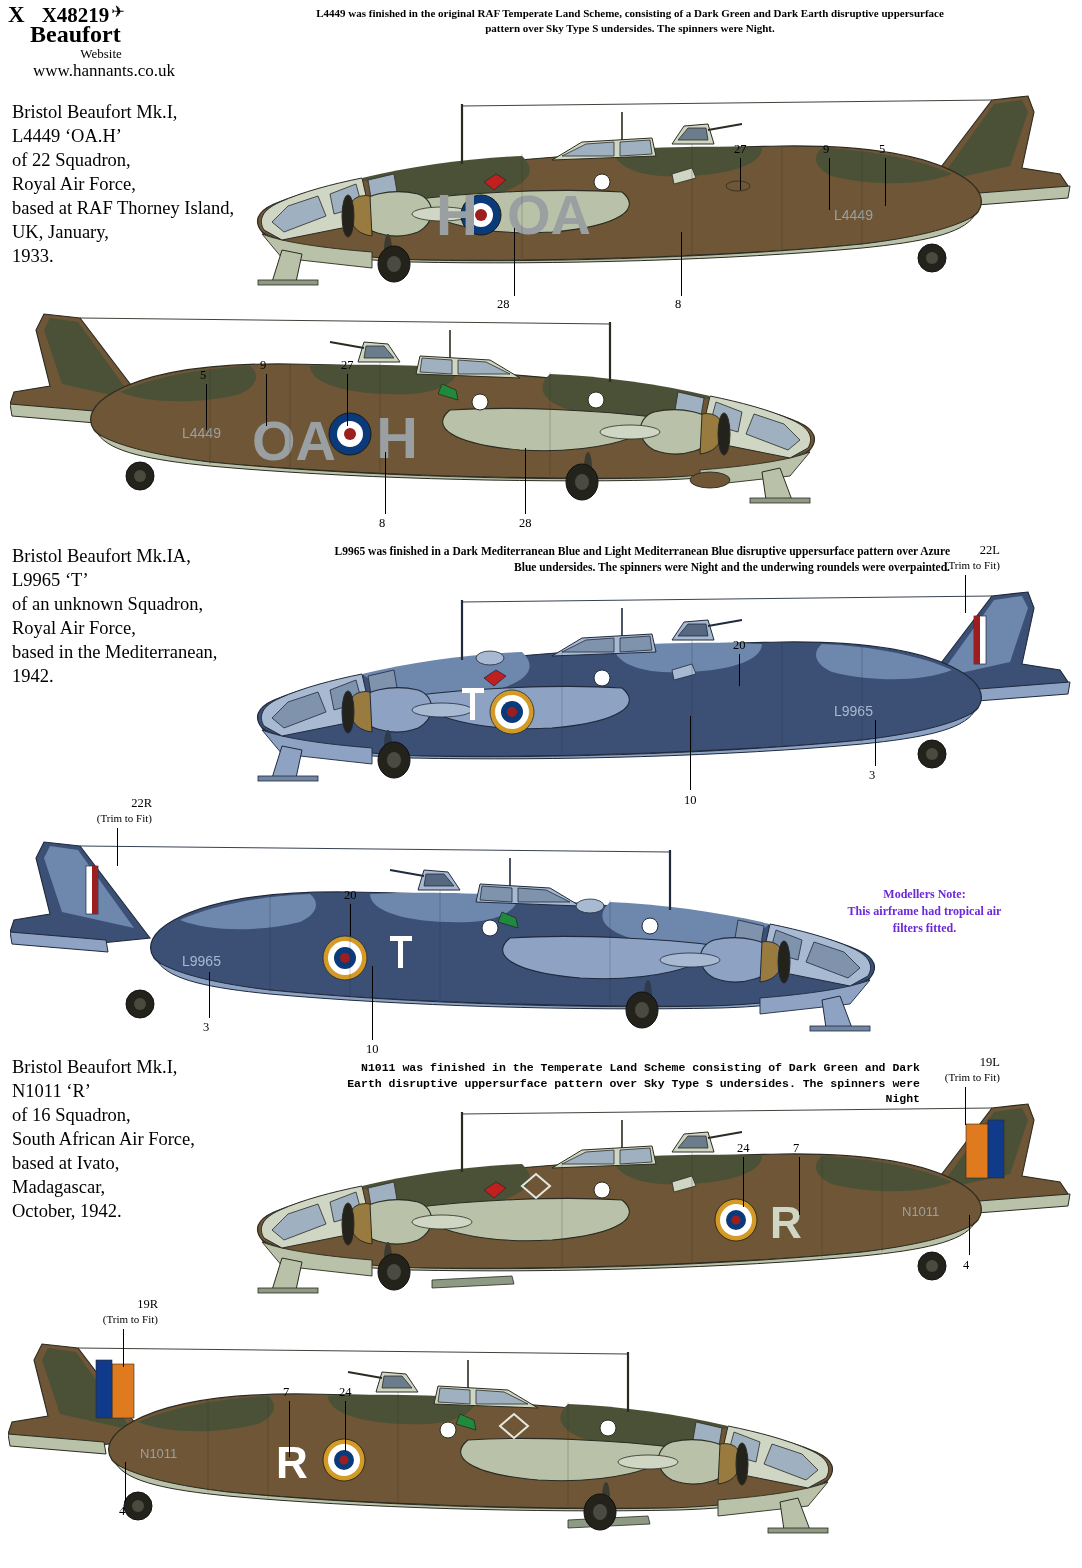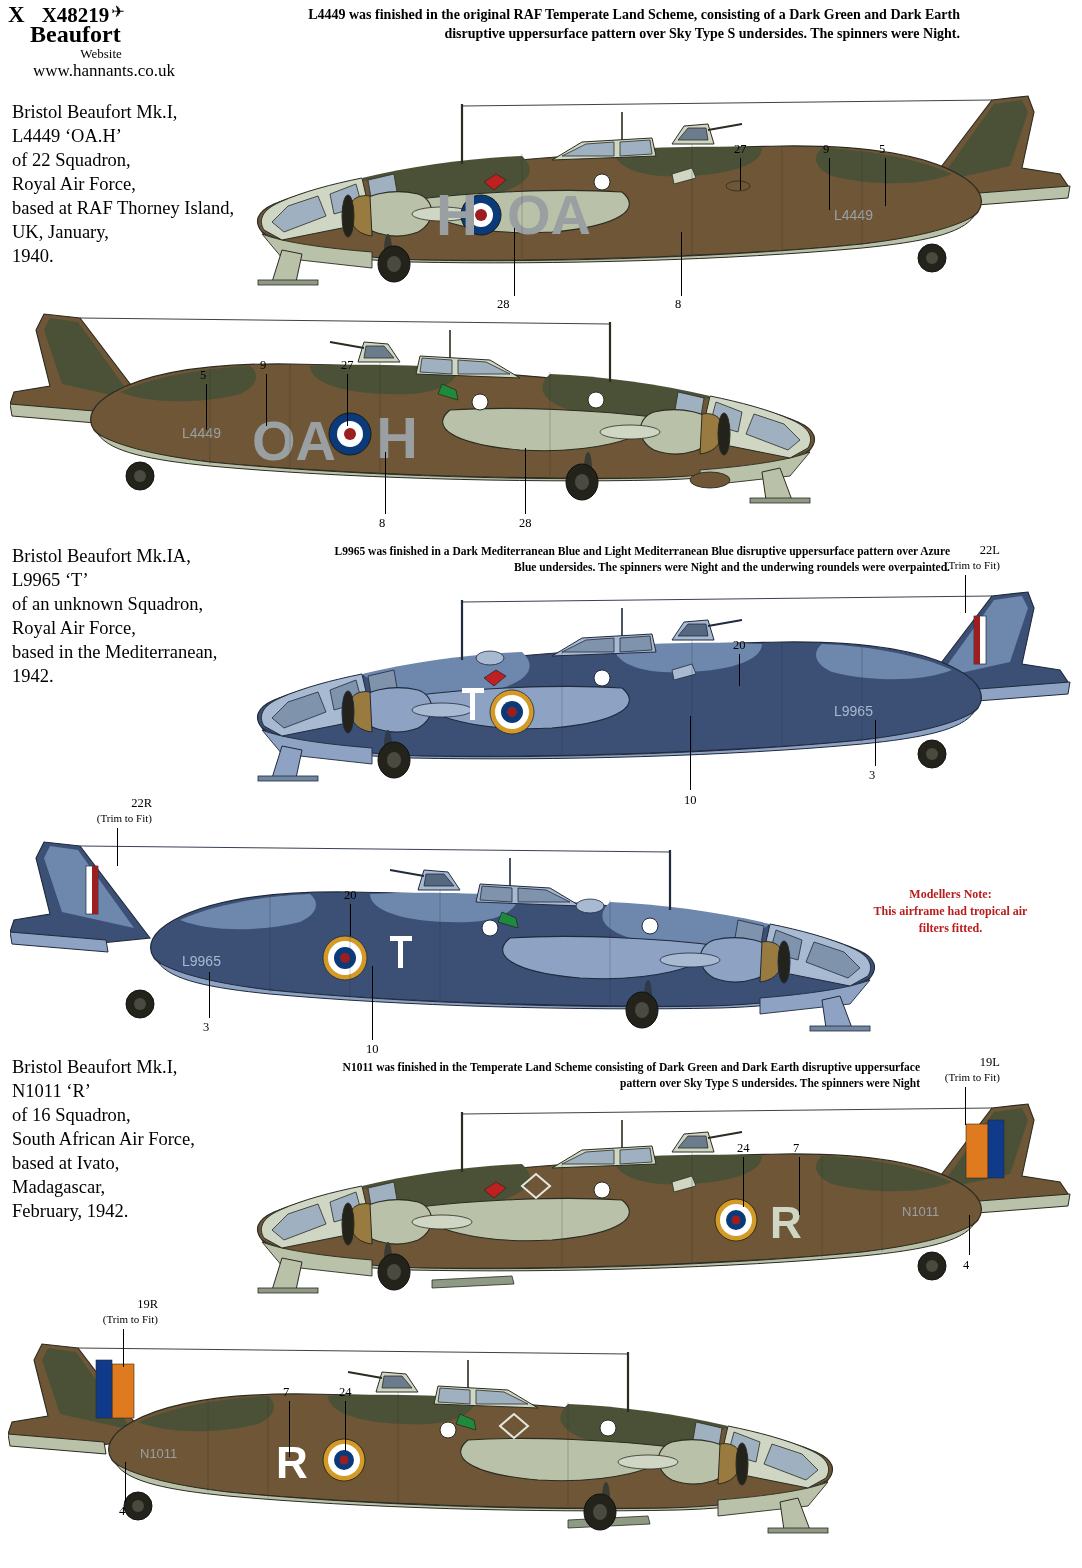--- a/index.html
+++ b/index.html
@@ -38,22 +38,22 @@
     font-size: 13px; text-align: center; width: 150px; margin-left: 18px; margin-top: -2px;
   }
   .brand-web-url {
     font-size: 17px; text-align: center; width: 200px; margin-left: -4px; margin-top: -1px;
   }
 
   .note-top {
     position: absolute;
     left: 300px; top: 6px;
     width: 660px;
-    text-align: right;
-    font-size: 14px;
+    text-align: center;
+    font-size: 11px;
     line-height: 1.35;
     font-family: "Liberation Serif", serif;
     font-weight: bold;
   }
 
   
   .caption {
     position: absolute;
     font-size: 18.5px;
     line-height: 1.30;
@@ -64,24 +64,24 @@
   .scheme-note {
     position: absolute;
     text-align: right;
     font-size: 11.5px;
     font-weight: bold;
     line-height: 1.35;
   }
 
   .modeller-note {
     position: absolute;
-    right: 44px; top: 886px;
+    right: 70px; top: 886px;
     width: 175px;
     text-align: center;
-    color: #b91c1c;
+    color: #6d28d9;
     font-size: 12px;
     font-weight: bold;
     line-height: 1.4;
   }
 
   
   .callout {
     position: absolute;
     font-size: 12.5px;
     font-family: "Liberation Serif", serif;
@@ -115,21 +115,21 @@
 
   <div class="note-top">L4449 was finished in the original RAF Temperate Land Scheme, consisting of a Dark Green and Dark Earth disruptive uppersurface pattern over Sky Type S undersides. The spinners were Night.</div>
 
   <div class="caption" style="left:12px; top:100px;">
     <div>Bristol Beaufort Mk.I,</div>
     <div>L4449 ‘OA.H’</div>
     <div>of 22 Squadron,</div>
     <div>Royal Air Force,</div>
     <div>based at RAF Thorney Island,</div>
     <div>UK, January,</div>
-    <div>1940.</div>
+    <div>1933.</div>
   </div>
 
   <div class="plane" style="left:222px; top:82px;">
     <svg width="850" height="230" viewBox="0 0 850 230">
 
       <path d="M700 110 L770 18 L806 14 L812 30 L800 86 L838 92 L846 104 L780 118 Z" fill="#6e5636" stroke="#2b2b22" stroke-width="1.1"></path>
       <path d="M716 100 L772 22 L800 18 L806 30 L788 84 Z" fill="#4a5137" stroke="none"></path>
 
       <path d="M744 112 L848 104 L846 116 L742 124 Z" fill="#b9c2a8" stroke="#2b2b22" stroke-width="1"></path>
 
@@ -447,24 +447,24 @@
     <div>This airframe had tropical air filters fitted.</div>
   </div>
 
   <div class="caption" style="left:12px; top:1055px;">
     <div>Bristol Beaufort Mk.I,</div>
     <div>N1011 ‘R’</div>
     <div>of 16 Squadron,</div>
     <div>South African Air Force,</div>
     <div>based at Ivato,</div>
     <div>Madagascar,</div>
-    <div>February, 1942.</div>
-  </div>
-
-  <div class="scheme-note" style="left:320px; top:1060px; width:600px;">N1011 was finished in the Temperate Land Scheme consisting of Dark Green and Dark Earth disruptive uppersurface pattern over Sky Type S undersides. The spinners were Night</div>
+    <div>October, 1942.</div>
+  </div>
+
+  <div class="scheme-note" style="left:320px; top:1060px; width:600px;font-family:Liberation Mono, monospace;">N1011 was finished in the Temperate Land Scheme consisting of Dark Green and Dark Earth disruptive uppersurface pattern over Sky Type S undersides. The spinners were Night</div>
 
   <div class="plane" style="left:222px; top:1090px;">
     <svg width="850" height="230" viewBox="0 0 850 230">
       <path d="M700 110 L770 18 L806 14 L812 30 L800 86 L838 92 L846 104 L780 118 Z" fill="#6e5636" stroke="#2b2b22" stroke-width="1.1"></path>
       <path d="M716 100 L772 22 L800 18 L806 30 L788 84 Z" fill="#4a5137" stroke="none"></path>
 
       <rect x="744" y="34" width="22" height="54" fill="#e07a1e" stroke="#2b2b22" stroke-width="0.6"></rect>
       <rect x="766" y="30" width="16" height="58" fill="#103a8a" stroke="#2b2b22" stroke-width="0.6"></rect>
       <path d="M744 112 L848 104 L846 116 L742 124 Z" fill="#b9c2a8" stroke="#2b2b22" stroke-width="1"></path>
       <path d="M40 150 C32 140 34 130 52 122 C80 110 130 98 190 90 C280 78 420 66 560 64 C640 63 700 72 736 92

